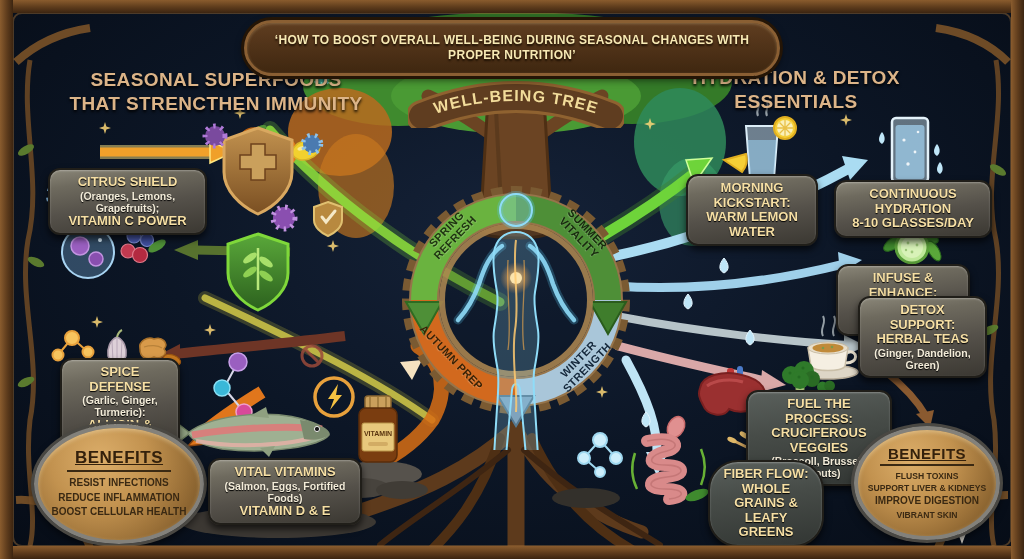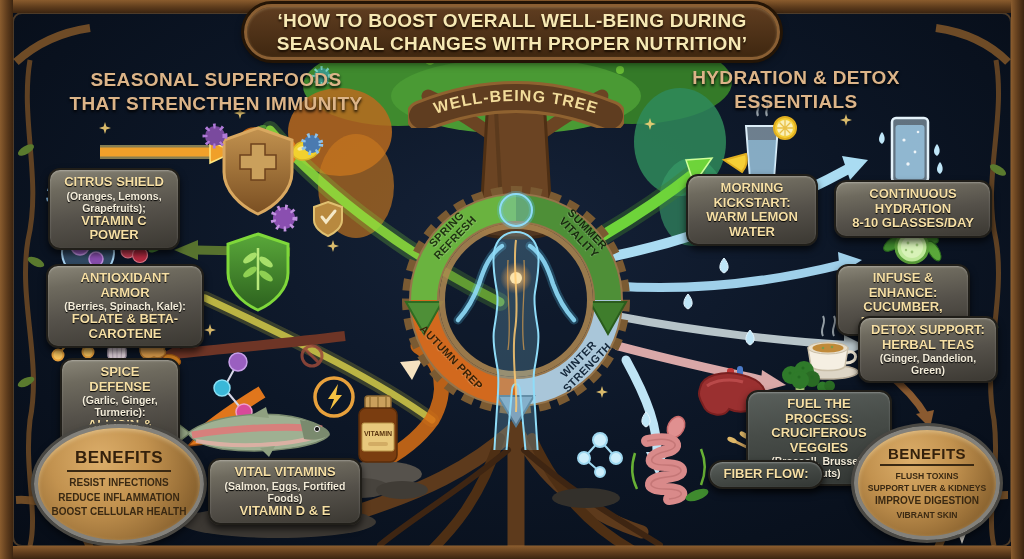--- a/index.html
+++ b/index.html
@@ -8,26 +8,26 @@
     font-family:"Liberation Sans","DejaVu Sans",sans-serif;
     background:radial-gradient(ellipse at 50% 42%, #152238 0%, #0c1626 48%, #060c16 100%);
   }
   .abs{position:absolute;}
   
   .frame{position:absolute;background:linear-gradient(180deg,#8a5c2e,#5d3b1c 55%,#3c2511);z-index:40;}
   .frame.v{background:linear-gradient(90deg,#8a5c2e,#5d3b1c 55%,#3c2511);}
   #frame-inner{position:absolute;inset:12px;border:2px solid rgba(160,110,55,.45);border-radius:10px;z-index:39;pointer-events:none;}
   
   #title-banner{
-    left:244px;top:4px;width:536px;height:56px;z-index:45;
+    left:244px;top:20px;width:536px;height:56px;z-index:45;
     background:linear-gradient(180deg,#5f3d20,#3f2710);
     border:3px solid #8a5f33;border-radius:30px;
     box-shadow:0 0 0 3px #241506, 0 3px 8px rgba(0,0,0,.7), inset 0 1px 3px rgba(255,230,170,.25);
     display:flex;align-items:center;justify-content:center;text-align:center;
-    color:#f7e9b4;font-weight:800;font-size:19px;line-height:1.22;letter-spacing:.3px;
+    color:#f7e9b4;font-weight:800;font-size:12px;line-height:1.22;letter-spacing:.3px;
     padding:6px 26px;box-sizing:border-box;text-shadow:0 2px 2px #1a0e02;
   }
   .col-header{z-index:20;text-align:center;color:#dcb488;font-weight:800;
     font-size:19px;line-height:1.25;letter-spacing:.4px;text-shadow:0 2px 3px #000;}
   
   .plaque{
     z-index:25;text-align:center;padding:5px 7px;box-sizing:border-box;
     background:linear-gradient(172deg,#8a8678 0%,#6e6a5e 22%,#55514a 55%,#3b3832 100%);
     border:2px solid #201e19;border-radius:12px;
     box-shadow:0 4px 7px rgba(0,0,0,.65), inset 0 1px 2px rgba(255,255,255,.3);
@@ -37,21 +37,21 @@
   .p-sub{display:block;color:#f3ecd9;font-weight:600;font-size:10.5px;line-height:1.15;text-shadow:0 1px 1px #000;}
   .p-high{display:block;color:#f6dfa4;font-weight:800;font-size:13px;line-height:1.12;text-shadow:0 1px 1px #000;}
   
   .medallion{
     z-index:25;border-radius:50%;
     background:radial-gradient(circle at 38% 28%, #dcae6a 0%, #c2924f 38%, #9a7038 68%, #6b4a20 100%);
     border:4px solid #83817b;
     box-shadow:0 0 0 3px #4a4843, 0 5px 10px rgba(0,0,0,.7), inset 0 2px 4px rgba(255,240,200,.4);
     display:flex;flex-direction:column;align-items:center;justify-content:center;text-align:center;
   }
-  .m-title{color:#34210c;font-weight:800;font-size:17px;letter-spacing:.5px;border-bottom:2px solid #3a2913;padding:0 8px 2px;margin-bottom:4px;}
+  .m-title{color:#34210c;font-weight:800;font-size:17px;letter-spacing:.5px;border-bottom:2px solid #3a2913;padding:0 8px 2px;margin-bottom:4px;text-decoration:underline;}
   .m-line{color:#3a2913;font-weight:800;font-size:10px;line-height:1.45;}
   
   .season-label{z-index:32;width:88px;text-align:center;font-weight:800;font-size:11px;line-height:1.05;
     letter-spacing:.4px;text-shadow:0 1px 1px rgba(255,255,255,.25);}
   svg{display:block;}
 </style>
 </head>
 <body>
 
 <div id="stage">
@@ -503,31 +503,26 @@
 
   <div class="abs col-header" style="left:56px;top:68px;width:320px;">
     <span style="display:block">SEASONAL SUPERFOODS</span>
     <span style="display:block">THAT STRENCTHEN IMMUNITY</span>
   </div>
   <div class="abs col-header" style="left:671px;top:66px;width:250px;">
     <span style="display:block">HYDRATION &amp; DETOX</span>
     <span style="display:block">ESSENTIALS</span>
   </div>
 
-  <div class="abs plaque" style="left:48px;top:168px;width:132px;">
+  <div class="abs plaque" style="left:48px;top:168px;width:159px;">
     <span class="p-title">CITRUS SHIELD</span>
     <span class="p-sub">(Oranges, Lemons, Grapefruits);</span>
     <span class="p-high">VITAMIN C POWER</span>
   </div>
 
-  <div class="abs plaque" style="left:46px;top:264px;width:158px;">
-    <span class="p-title">ANTIOXIDANT ARMOR</span>
-    <span class="p-sub">(Berries, Spinach, Kale):</span>
-    <span class="p-high">FOLATE &amp; BETA-CAROTENE</span>
-  </div>
 
   <div class="abs plaque" style="left:60px;top:358px;width:120px;">
     <span class="p-title">SPICE DEFENSE</span>
     <span class="p-sub">(Garlic, Ginger, Turmeric):</span>
     <span class="p-high">ALLICIN &amp; CURCUMIN</span>
   </div>
 
   <div class="abs medallion" style="left:34px;top:424px;width:162px;height:112px;">
     <div class="m-title">BENEFITS</div>
     <div class="m-line">RESIST INFECTIONS</div>
@@ -549,34 +544,35 @@
   <div class="abs plaque" style="left:834px;top:180px;width:158px;">
     <span class="p-title">CONTINUOUS HYDRATION</span>
     <span class="p-high">8-10 GLASSES/DAY</span>
   </div>
 
   <div class="abs plaque" style="left:836px;top:264px;width:134px;">
     <span class="p-title">INFUSE &amp; ENHANCE:</span>
     <span class="p-high">CUCUMBER, MINT, LEMON</span>
   </div>
 
-  <div class="abs plaque" style="left:858px;top:316px;width:140px;">
+  <div class="abs plaque" style="left:858px;top:296px;width:129px;">
     <span class="p-title">DETOX SUPPORT:</span>
     <span class="p-high">HERBAL TEAS</span>
     <span class="p-sub">(Ginger, Dandelion, Green)</span>
   </div>
 
   <div class="abs plaque dark" style="left:746px;top:390px;width:146px;">
     <span class="p-title">FUEL THE PROCESS:</span>
     <span class="p-high">CRUCIFEROUS VEGGIES</span>
     <span class="p-sub">(Broccoll, Brussels Sprouts)</span>
   </div>
 
   <div class="abs plaque dark" style="left:708px;top:460px;width:116px;border-radius:30px;">
     <span class="p-title">FIBER FLOW:</span>
+    <span class="p-high">WHOLE GRAINS &amp; LEAFY GREENS</span>
   </div>
 
   <div class="abs medallion" style="left:854px;top:426px;width:138px;height:106px;">
     <div class="m-title" style="font-size:15px">BENEFITS</div>
     <div class="m-line" style="font-size:8.6px">FLUSH TOXINS</div>
     <div class="m-line" style="font-size:8.6px">SUPPORT LIVER &amp; KIDNEYS</div>
     <div class="m-line" style="font-size:10px">IMPROVE DIGESTION</div>
     <div class="m-line" style="font-size:8.6px">VIBRANT SKIN</div>
   </div>
 

